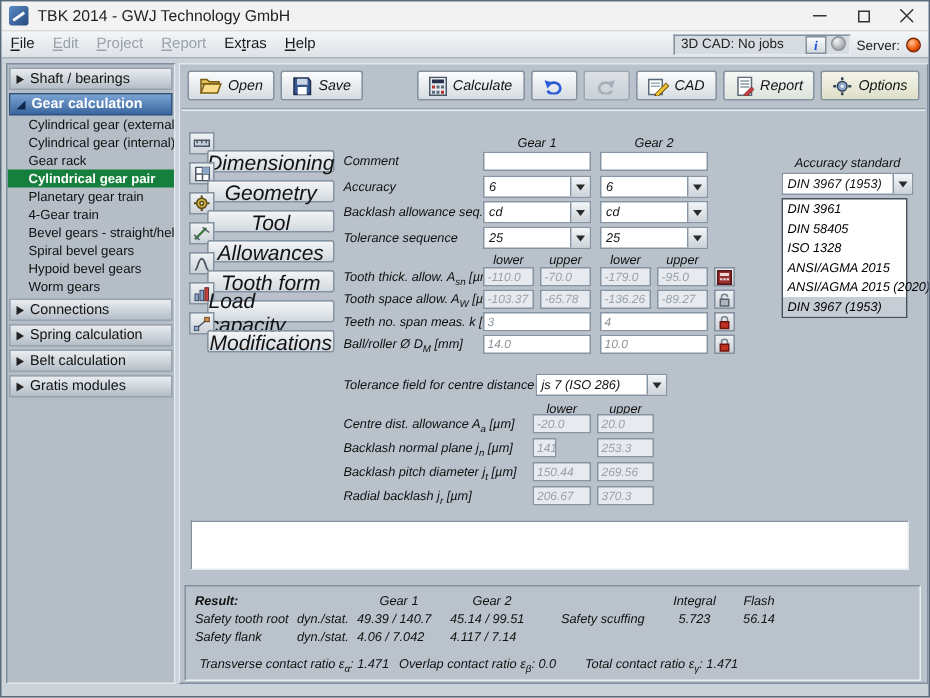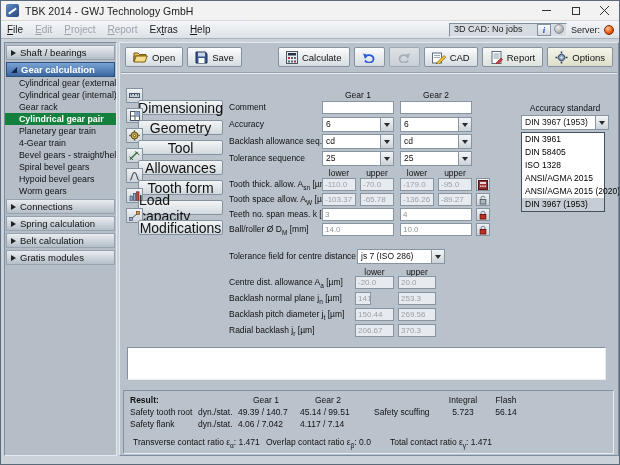--- a/index.html
+++ b/index.html
@@ -47,21 +47,21 @@
          background:linear-gradient(#e9edf0,#b4bec7); border:1px solid #96a2ad; font-size:9.5px; color:#111; }
   .sec.blue { background:linear-gradient(#7aa3d4,#3a67a0); color:#fff; font-weight:bold; border-color:#2d527e; }
   .tri-c { width:0; height:0; border-top:3.5px solid transparent; border-bottom:3.5px solid transparent;
            border-left:5px solid #222; }
   .tri-e { width:0; height:0; border-left:6px solid transparent; border-bottom:6px solid #10294a; }
   .sitem { height:12px; line-height:12px; font-size:8.8px; color:#101010; padding-left:14px; white-space:nowrap; }
   .sitem.sel { background:#15803d; color:#fff; font-weight:bold; }
 
   
   .main { position:absolute; left:118px; top:41px; width:500px; height:414px; background:#b9c2cb;
-          border:1px solid; border-color:#e2e8ed #7f8da0 #7f8da0 #e2e8ed; }
+          border:1px solid; border-color:#e2e8ed #7f8da0 #7f8da0 #e2e8ed;font-style:italic; }
   .toolbar { position:absolute; left:0; top:0; right:0; height:28px; display:flex; align-items:center;
              gap:4px; padding:0 5px; }
   .tb-sep { position:absolute; left:1px; right:1px; top:29px; height:2px;
             border-top:1px solid #94a0ab; border-bottom:1px solid #e8edf1; }
   .tbtn { display:flex; align-items:center; gap:4px; height:20px; padding:0 7px;
           background:linear-gradient(#fbfcfd,#d6dce1); border:1px solid #8593a1; border-radius:2px;
           font-size:9.5px; color:#111; white-space:nowrap; }
   .tbtn.opt { background:linear-gradient(#f4f4e9,#dedfc9); }
   .tbtn.rpt { background:linear-gradient(#f6f8f6,#dde3dd); }
   .tbtn.dis { opacity:.55; }

